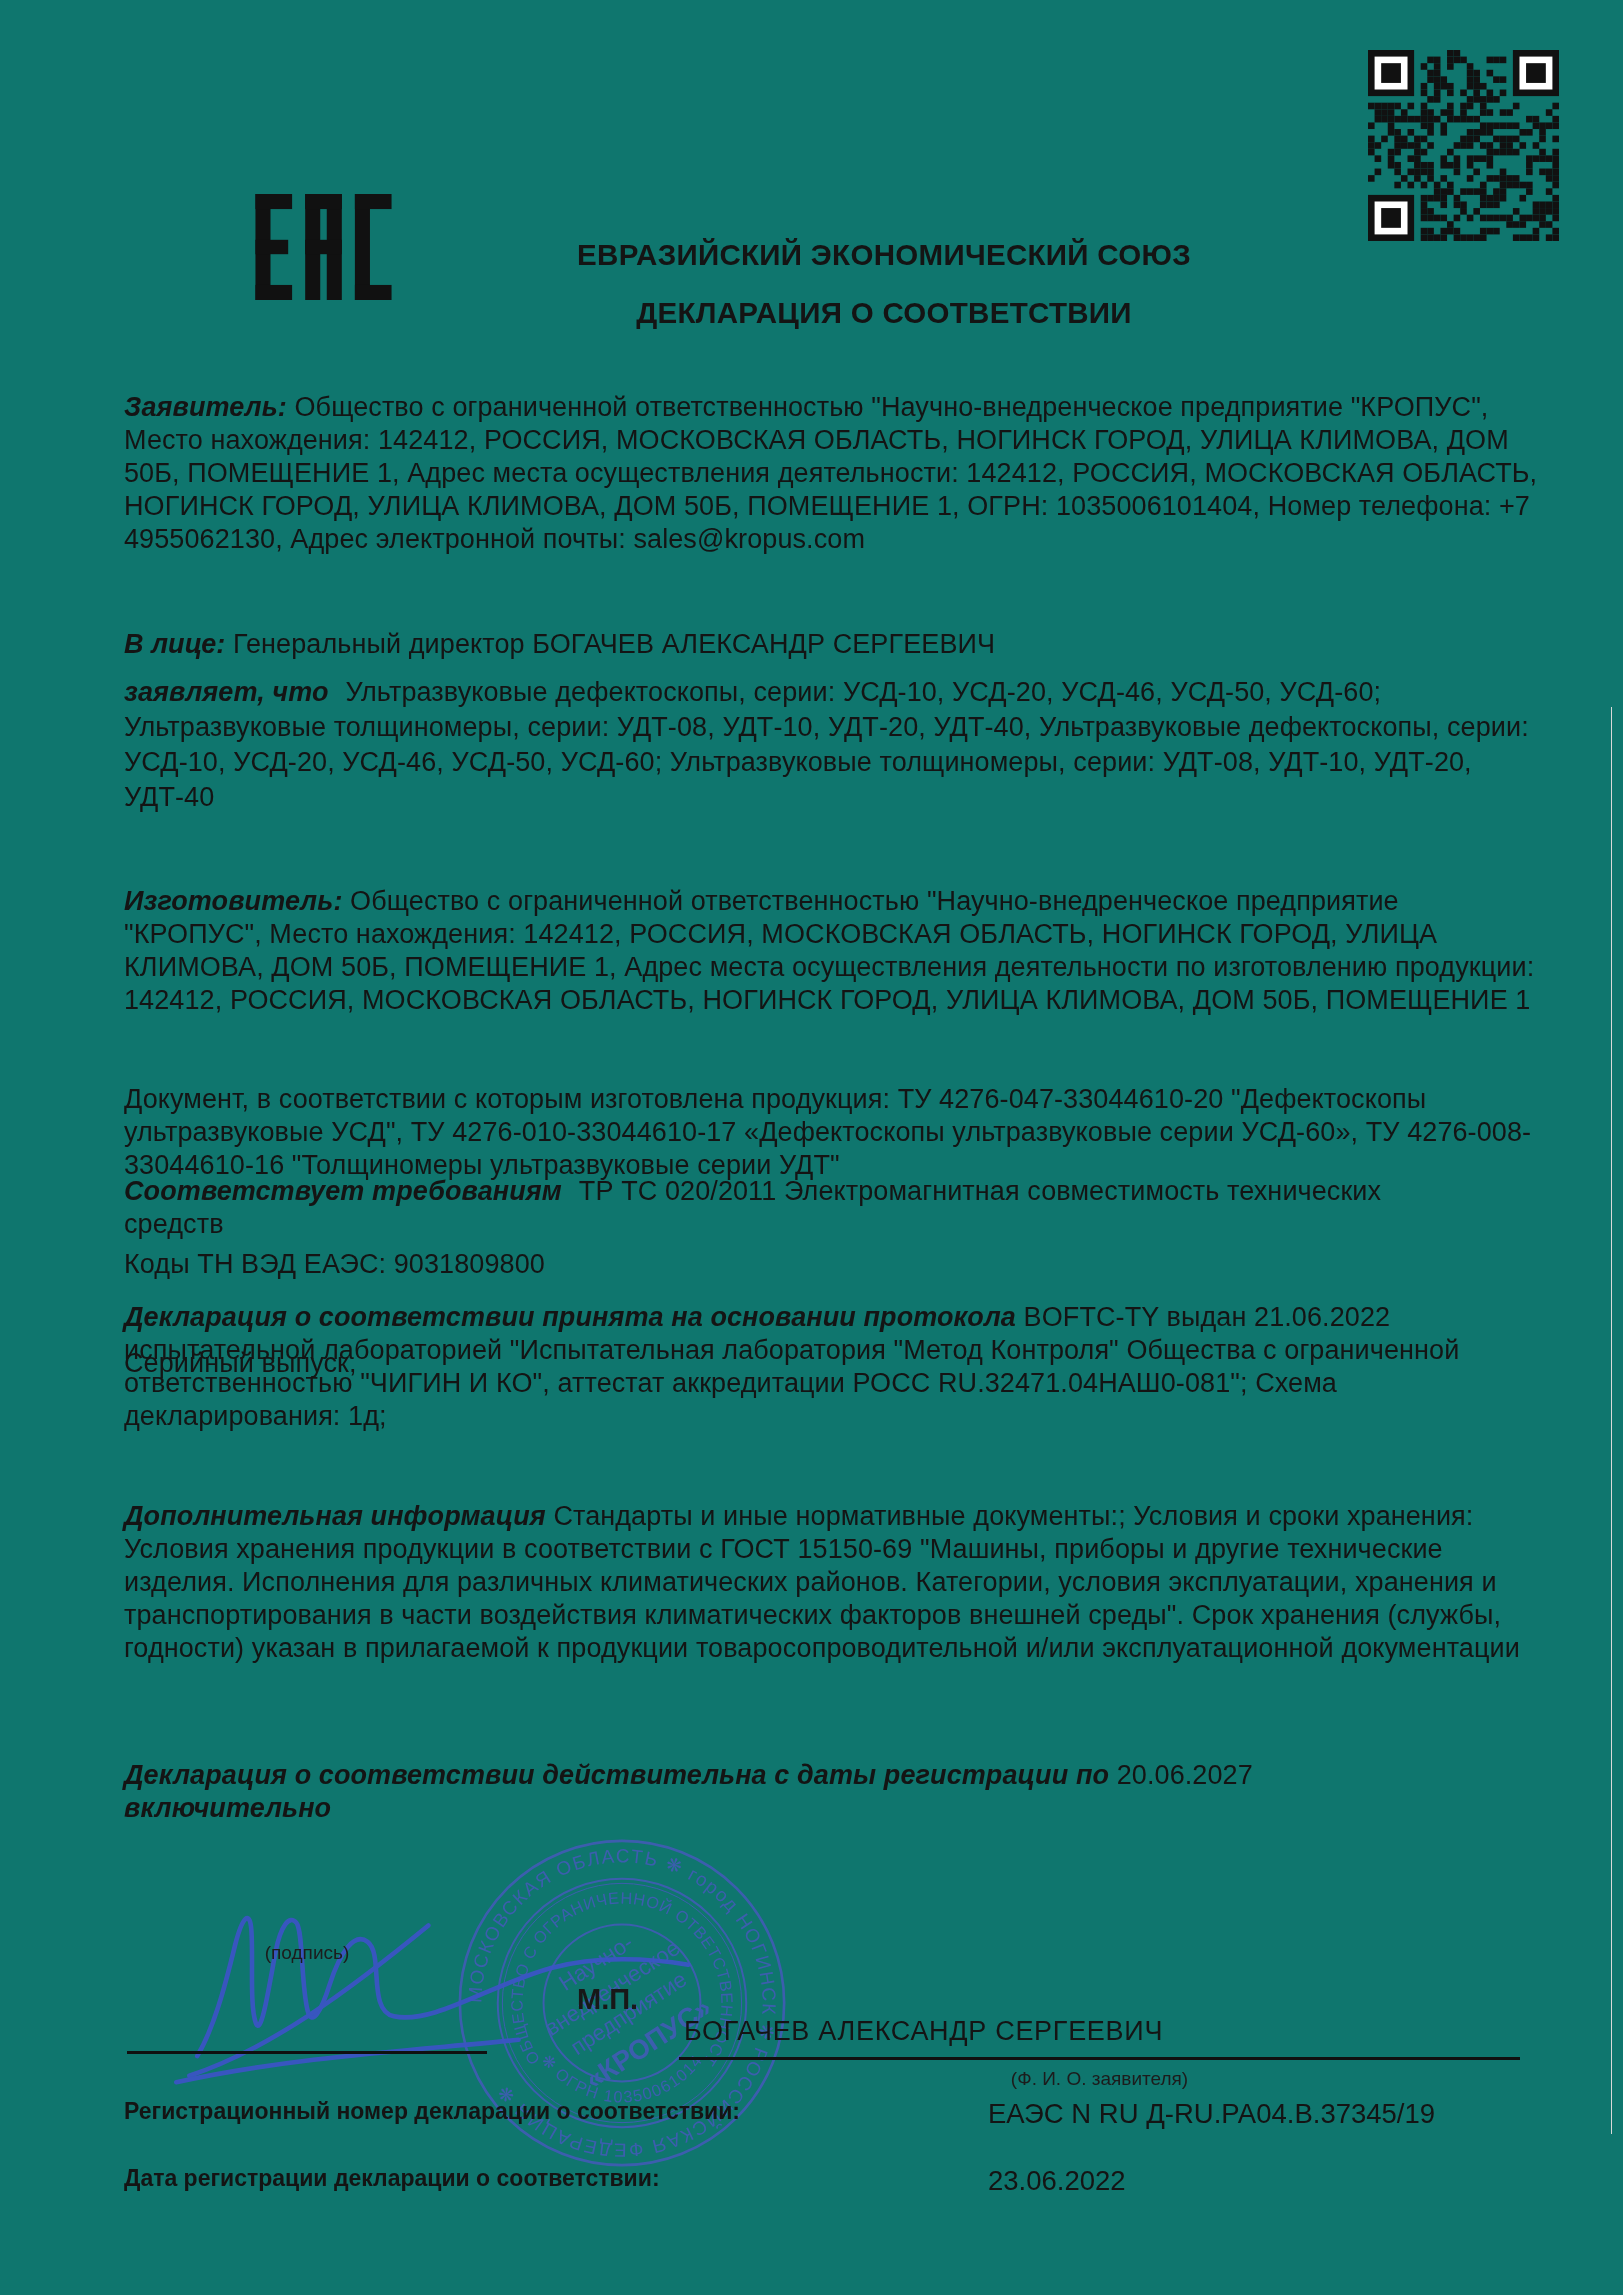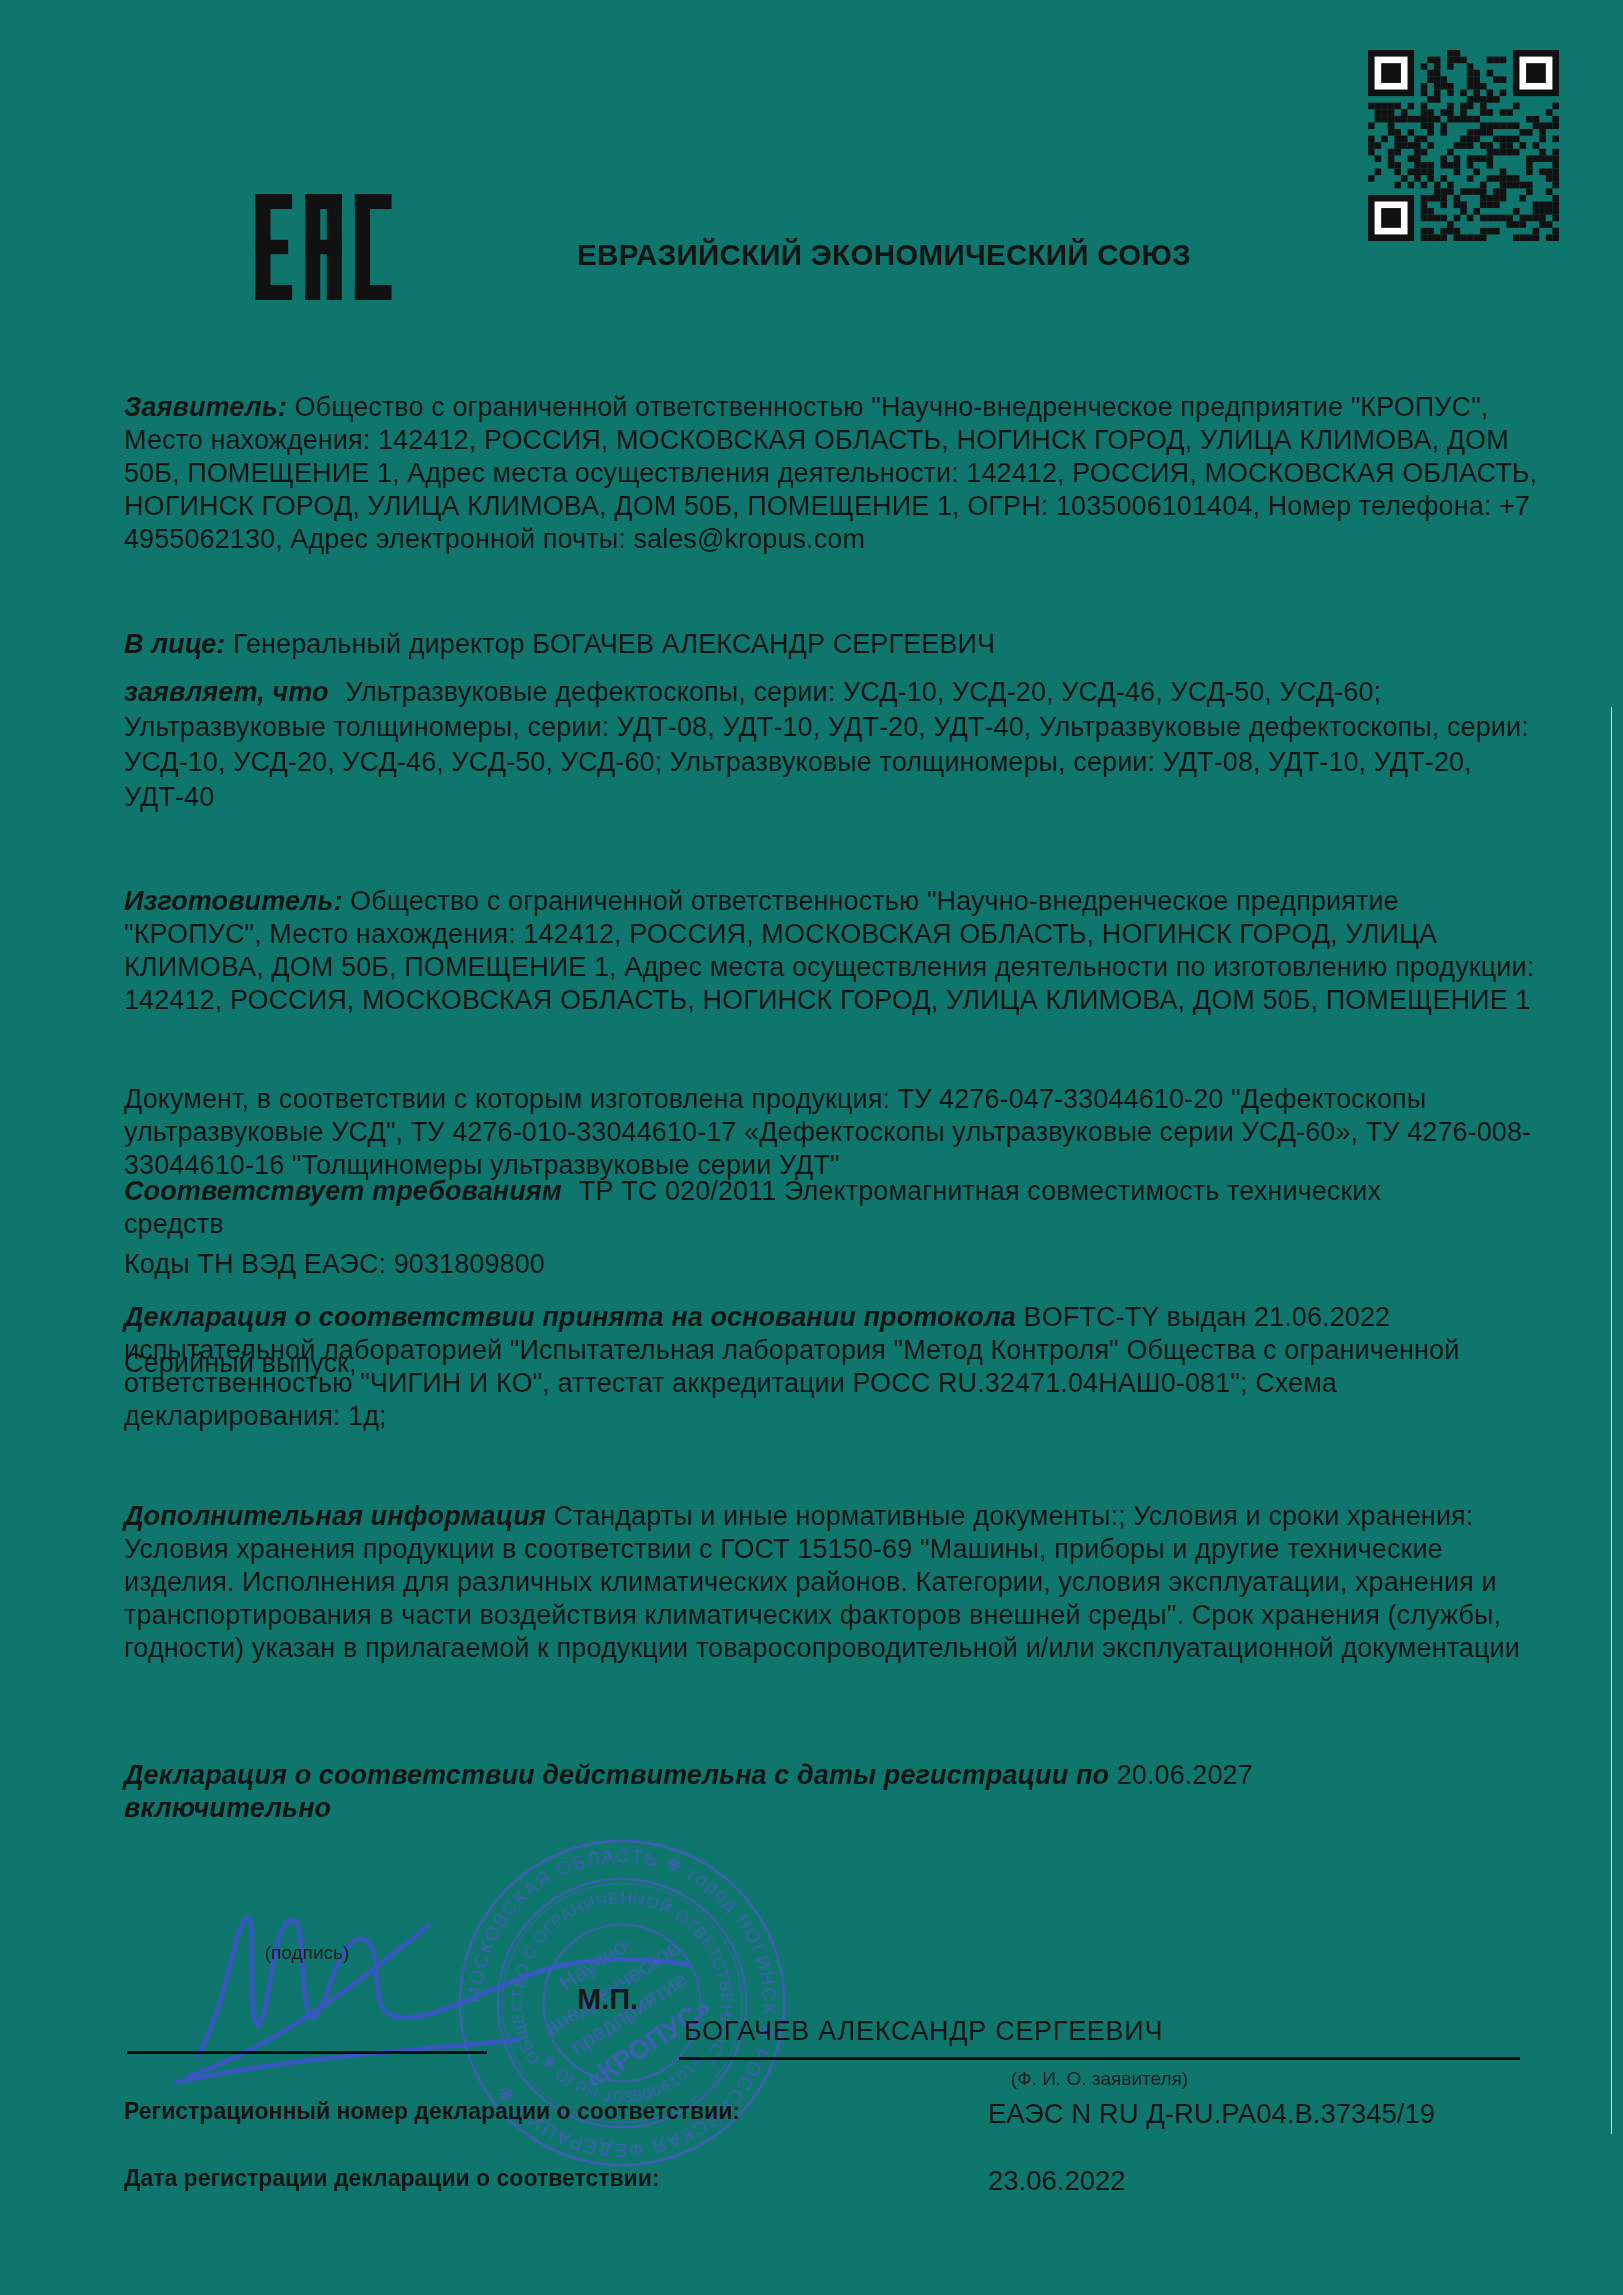--- a/index.html
+++ b/index.html
@@ -379,20 +379,21 @@
       <rect x="20" y="20" width="30" height="30" fill="#111"></rect>
       <rect x="220" y="0" width="70" height="70" fill="#111"></rect>
       <rect x="230" y="10" width="50" height="50" fill="#fff"></rect>
       <rect x="240" y="20" width="30" height="30" fill="#111"></rect>
       <rect x="0" y="220" width="70" height="70" fill="#111"></rect>
       <rect x="10" y="230" width="50" height="50" fill="#fff"></rect>
       <rect x="20" y="240" width="30" height="30" fill="#111"></rect>
     </svg>
 
   <div class="title" style="top:238px;">ЕВРАЗИЙСКИЙ ЭКОНОМИЧЕСКИЙ СОЮЗ</div>
+  <div class="title" style="top:296px;">ДЕКЛАРАЦИЯ О СООТВЕТСТВИИ</div>
 
   <div class="para" style="top:391px;"><b>Заявитель:</b> <span>Общество с ограниченной ответственностью "Научно-внедренческое предприятие "КРОПУС", Место нахождения: 142412, РОССИЯ, МОСКОВСКАЯ ОБЛАСТЬ, НОГИНСК ГОРОД, УЛИЦА КЛИМОВА, ДОМ 50Б, ПОМЕЩЕНИЕ 1, Адрес места осуществления деятельности: 142412, РОССИЯ, МОСКОВСКАЯ ОБЛАСТЬ, НОГИНСК ГОРОД, УЛИЦА КЛИМОВА, ДОМ 50Б, ПОМЕЩЕНИЕ 1, ОГРН: 1035006101404, Номер телефона: +7 4955062130, Адрес электронной почты: sales@kropus.com</span></div>
 
   <div class="para" style="top:628px;"><b>В лице:</b> <span>Генеральный директор БОГАЧЕВ АЛЕКСАНДР СЕРГЕЕВИЧ</span></div>
 
   <div class="para" style="top:675px;line-height:35px;"><b class="lead-gap">заявляет, что</b><span>Ультразвуковые дефектоскопы, серии: УСД-10, УСД-20, УСД-46, УСД-50, УСД-60; Ультразвуковые толщиномеры, серии: УДТ-08, УДТ-10, УДТ-20, УДТ-40, Ультразвуковые дефектоскопы, серии: УСД-10, УСД-20, УСД-46, УСД-50, УСД-60; Ультразвуковые толщиномеры, серии: УДТ-08, УДТ-10, УДТ-20, УДТ-40</span></div>
 
   <div class="para" style="top:819px;">
     <div><b>Изготовитель:</b> <span>Общество с ограниченной ответственностью "Научно-внедренческое предприятие "КРОПУС", Место нахождения: 142412, РОССИЯ, МОСКОВСКАЯ ОБЛАСТЬ, НОГИНСК ГОРОД, УЛИЦА КЛИМОВА, ДОМ 50Б, ПОМЕЩЕНИЕ 1, Адрес места осуществления деятельности по изготовлению продукции: 142412, РОССИЯ, МОСКОВСКАЯ ОБЛАСТЬ, НОГИНСК ГОРОД, УЛИЦА КЛИМОВА, ДОМ 50Б, ПОМЕЩЕНИЕ 1</span></div>
     <div>Документ, в соответствии с которым изготовлена продукция: ТУ 4276-047-33044610-20 "Дефектоскопы ультразвуковые УСД", ТУ 4276-010-33044610-17 «Дефектоскопы ультразвуковые серии УСД-60», ТУ 4276-008-33044610-16 "Толщиномеры ультразвуковые серии УДТ"</div>

